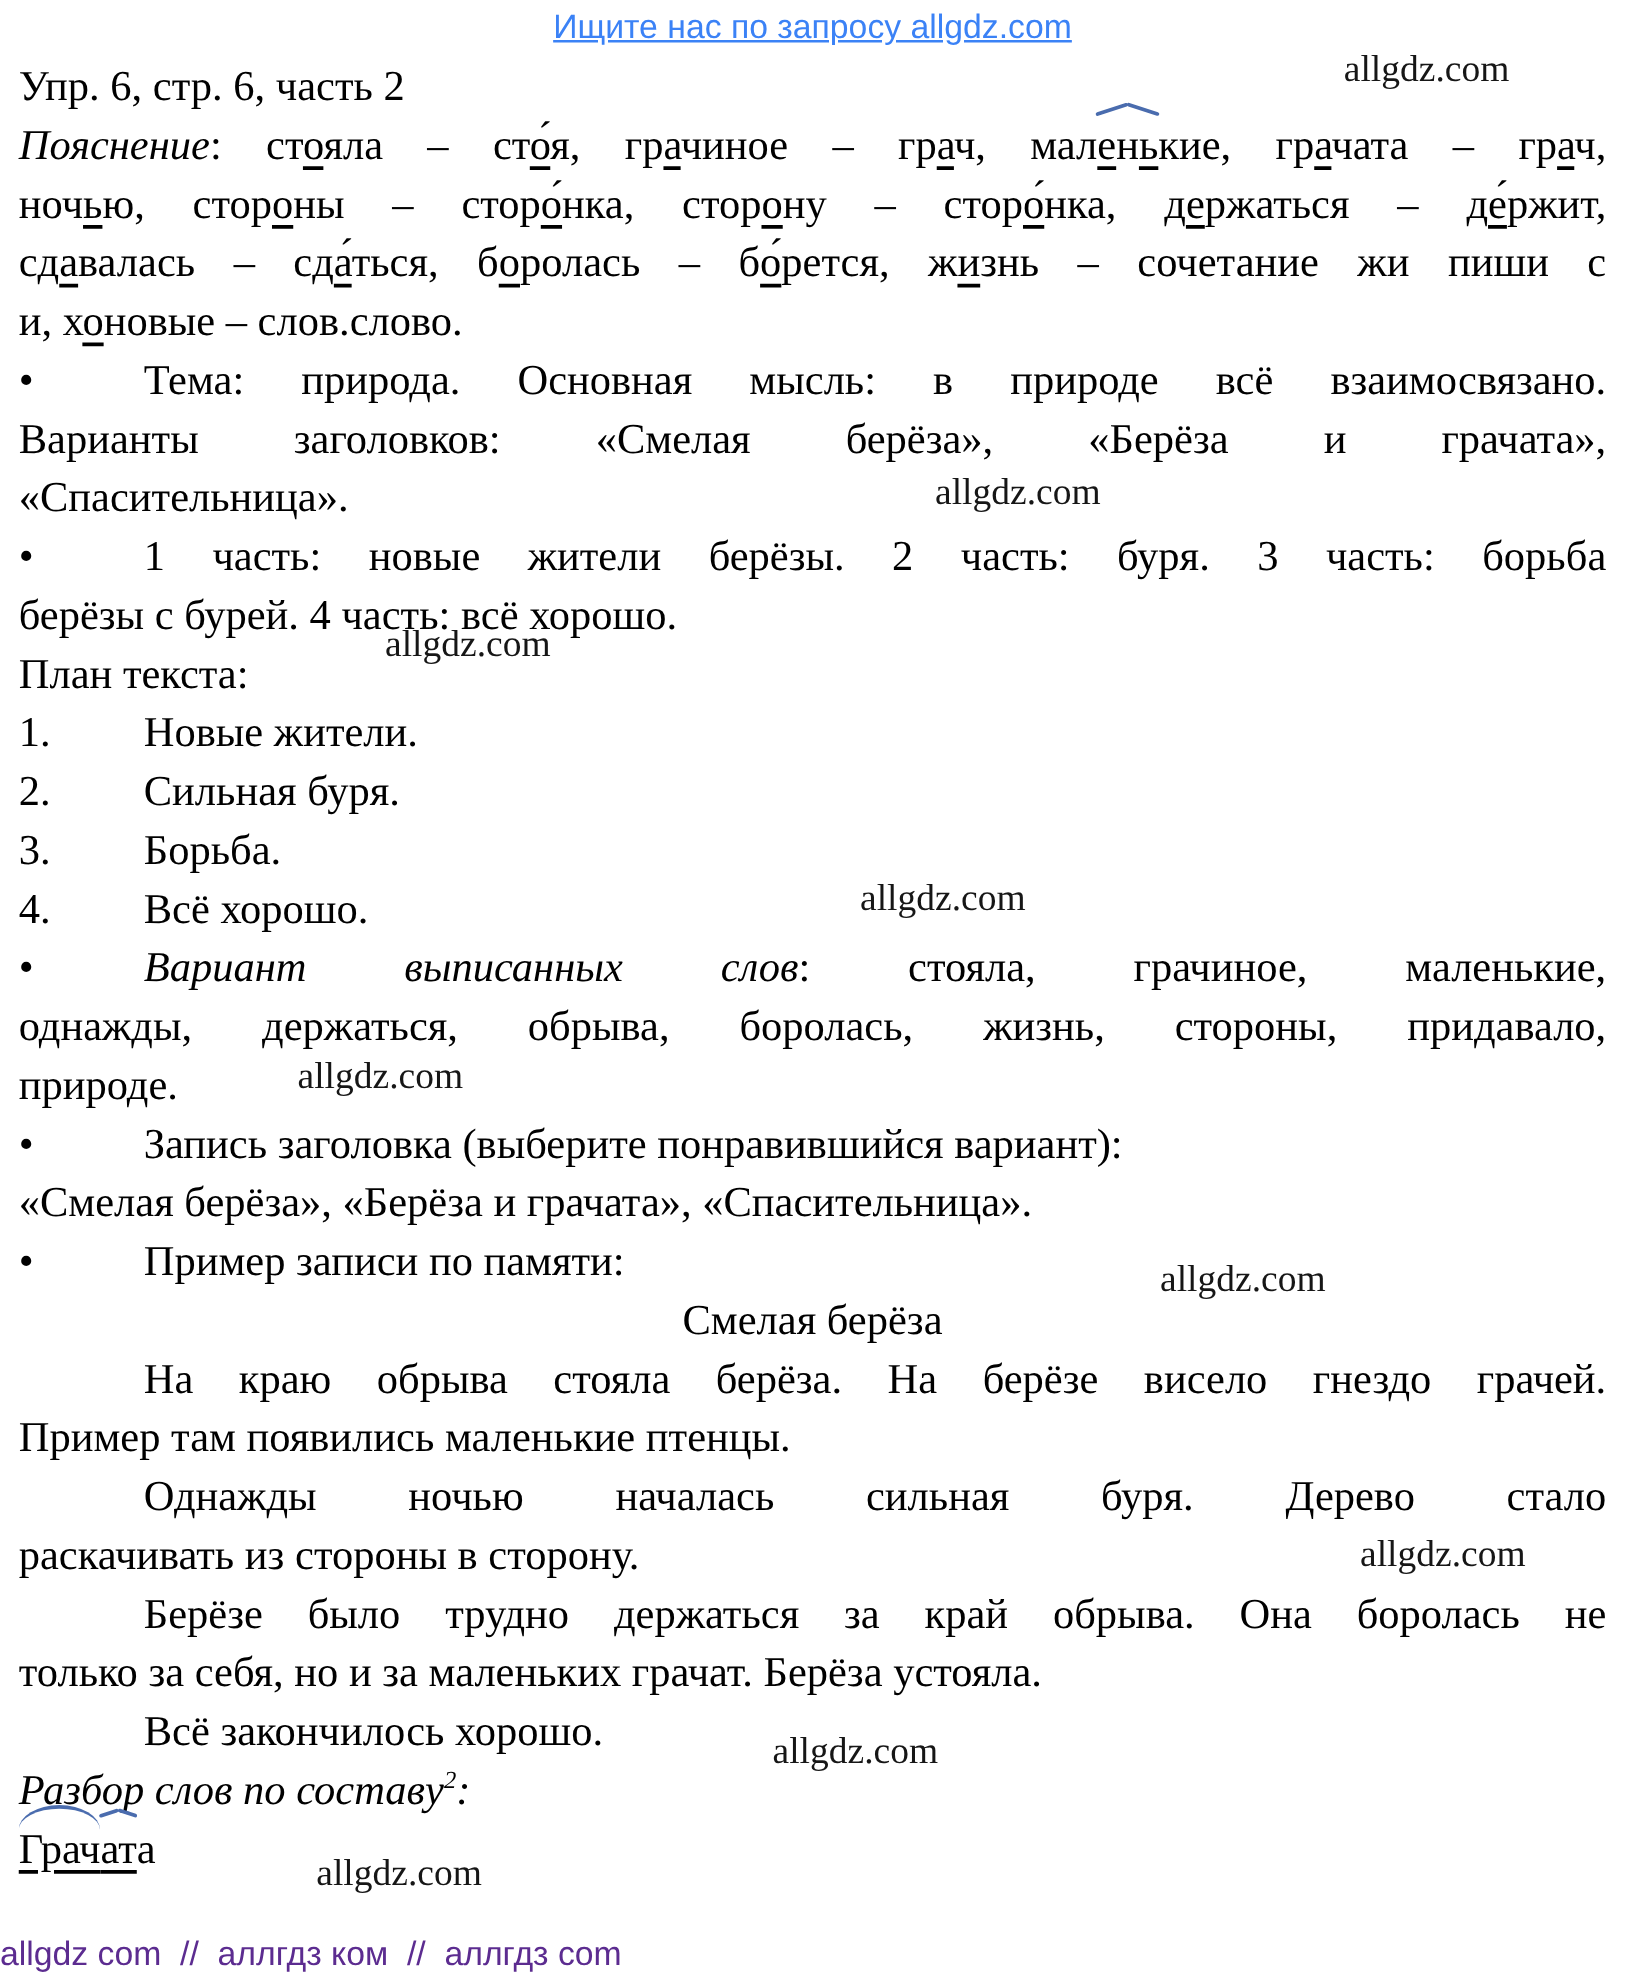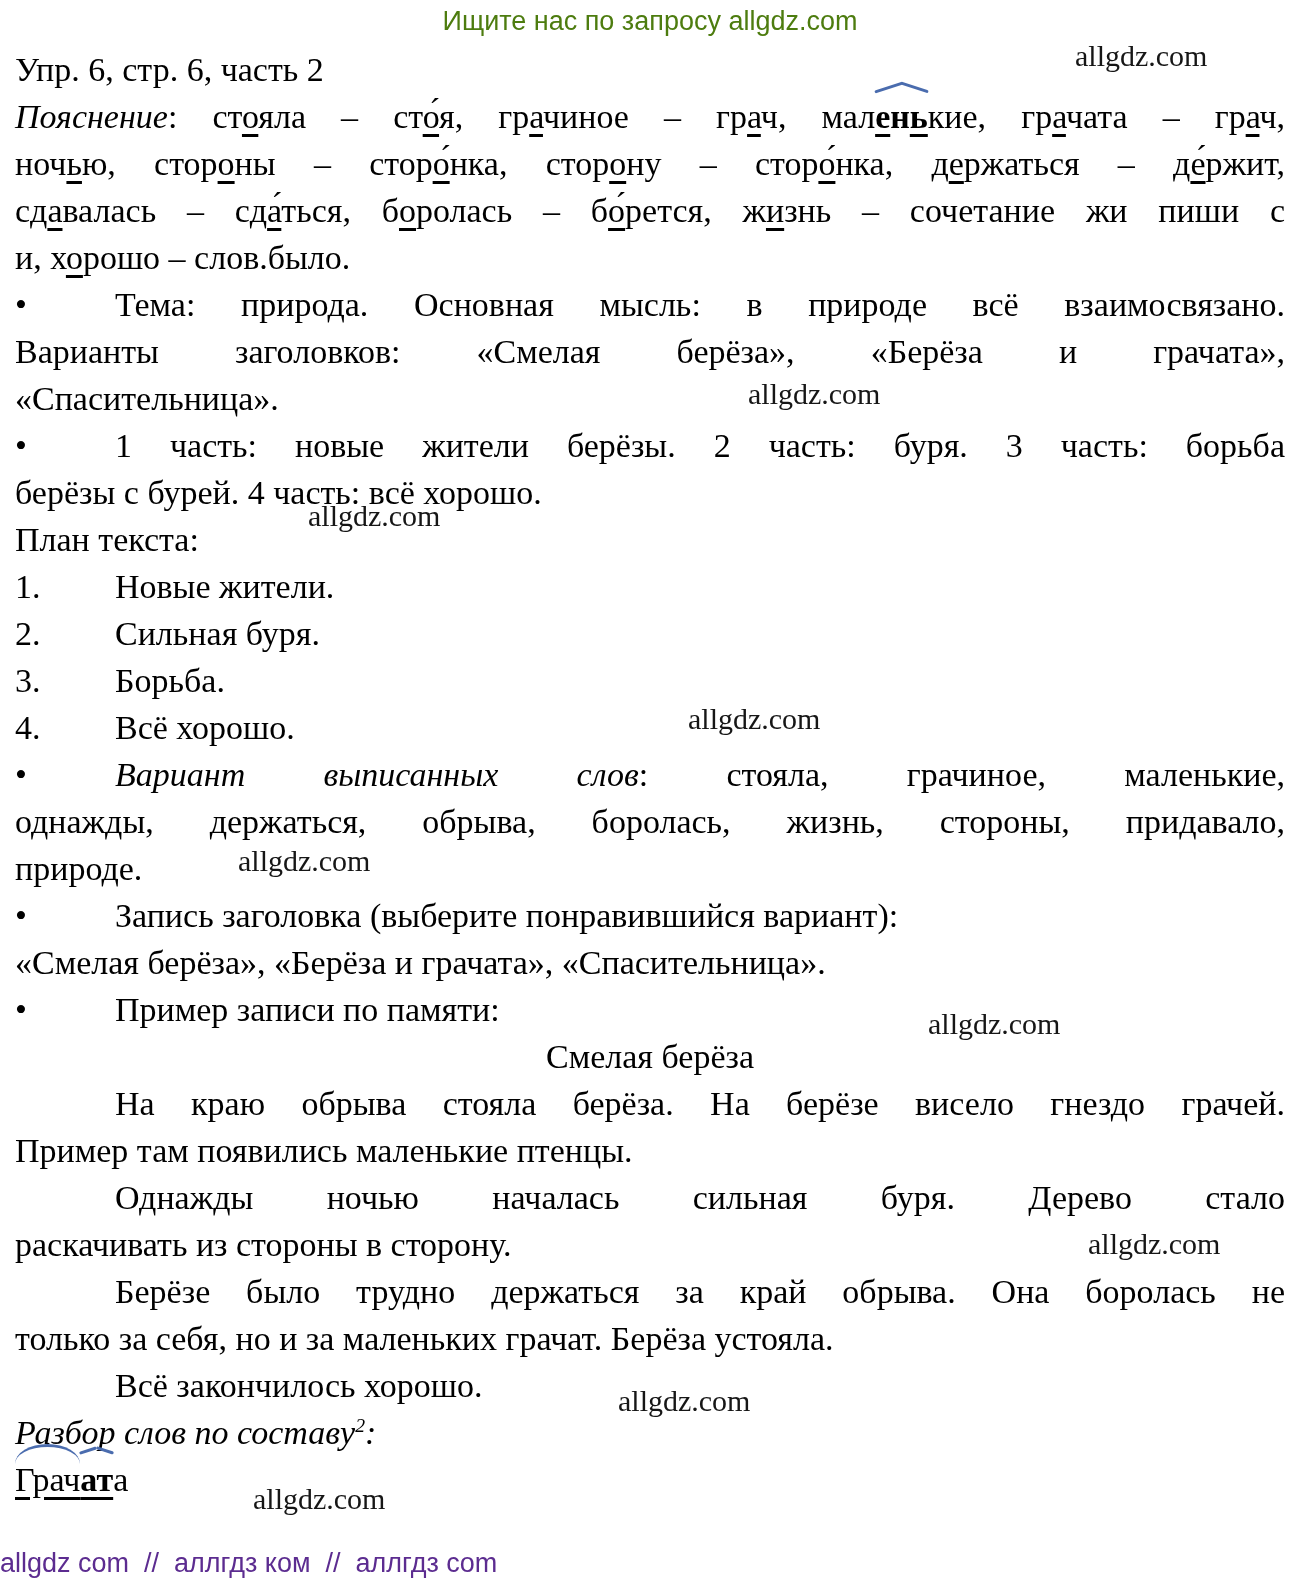--- a/index.html
+++ b/index.html
@@ -35,21 +35,21 @@
   .line.center{text-align:center;padding-left:0;}
   .marker{position:absolute;left:0;top:0;}
   .i{font-style:italic;}
   .sup{font-size:58%;vertical-align:super;line-height:0;}
   .u{
     text-decoration:underline;
     text-decoration-thickness:3px;
     text-underline-offset:6px;
     text-decoration-color:#000;
   }
-  .caret{position:relative;font-weight:bold;}
+  .caret{position:relative;}
   .caret::before,.caret::after{
     content:"";position:absolute;top:-12px;height:3px;width:56%;
     background:var(--mark-color);border-radius:2px;
   }
   .caret::before{left:-3%;transform:rotate(-18deg);}
   .caret::after{right:-3%;transform:rotate(18deg);}
   .arc{position:relative;}
   .arc::before{
     content:"";position:absolute;left:0;right:0;top:-17px;height:17px;
     border-top:3px solid var(--mark-color);
@@ -64,28 +64,28 @@
   }
   .footer{
     position:absolute;top:1548px;left:0;width:100%;
     font-family:"Liberation Sans", sans-serif;
     font-size:27px;line-height:30px;
   }
 </style>
 </head>
 <body>
 
-<div class="banner" style="color: #4d7c0f;">Ищите нас по запросу allgdz.com</div>
+<div class="banner" style="color: #3b82f6; text-decoration: underline;">Ищите нас по запросу allgdz.com</div>
 
 <div class="content" id="doc">
     <div class="line"><span>Упр. 6, стр. 6, часть 2</span></div>
     <div class="line j"><span class="i">Пояснение</span><span>: ст</span><span class="u">о</span><span>яла – ст</span><span class="u">о́</span><span>я, гр</span><span class="u">а</span><span>чиное – гр</span><span class="u">а</span><span>ч, мал</span><span class="caret"><span class="u">е</span><span>н</span><span class="u">ь</span></span><span>кие, гр</span><span class="u">а</span><span>чата – гр</span><span class="u">а</span><span>ч,</span></div>
     <div class="line j"><span>ноч</span><span class="u">ь</span><span>ю, стор</span><span class="u">о</span><span>ны – стор</span><span class="u">о́</span><span>нка, стор</span><span class="u">о</span><span>ну – стор</span><span class="u">о́</span><span>нка, д</span><span class="u">е</span><span>ржаться – д</span><span class="u">е́</span><span>ржит,</span></div>
     <div class="line j"><span>сд</span><span class="u">а</span><span>валась – сд</span><span class="u">а́</span><span>ться, б</span><span class="u">о</span><span>ролась – б</span><span class="u">о́</span><span>рется, ж</span><span class="u">и</span><span>знь – сочетание жи пиши с</span></div>
-    <div class="line"><span>и, х</span><span class="u">о</span><span>рошо – слов.было.</span></div>
+    <div class="line"><span>и, х</span><span class="u">о</span><span>новые – слов.слово.</span></div>
     <div class="line j indent"><span class="marker">•</span><span>Тема: природа. Основная мысль: в природе всё взаимосвязано.</span></div>
     <div class="line j"><span>Варианты заголовков: «Смелая берёза», «Берёза и грачата»,</span></div>
     <div class="line"><span>«Спасительница».</span></div>
     <div class="line j indent"><span class="marker">•</span><span>1 часть: новые жители берёзы. 2 часть: буря. 3 часть: борьба</span></div>
     <div class="line"><span>берёзы с бурей. 4 часть: всё хорошо.</span></div>
     <div class="line"><span>План текста:</span></div>
     <div class="line indent"><span class="marker">1.</span><span>Новые жители.</span></div>
     <div class="line indent"><span class="marker">2.</span><span>Сильная буря.</span></div>
     <div class="line indent"><span class="marker">3.</span><span>Борьба.</span></div>
     <div class="line indent"><span class="marker">4.</span><span>Всё хорошо.</span></div>

